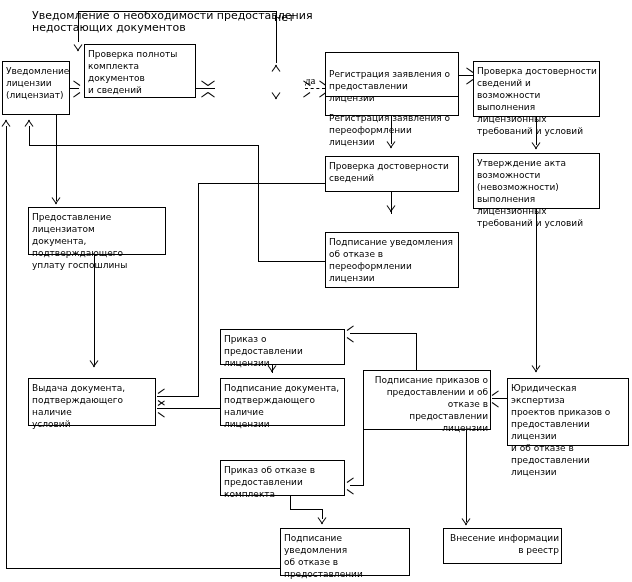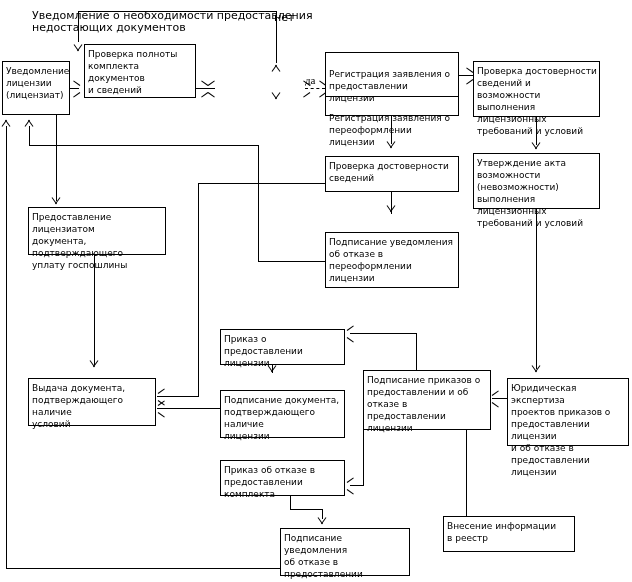--- a/index.html
+++ b/index.html
@@ -243,42 +243,42 @@
 
   <div class="node" style="left:220px; top:313px; width:125px; height:36px;margin-top:16px;">Приказ о предоставлении
 лицензии</div>
 
   <div class="edge v" style="left:272px; top:349px; height:24px;"></div>
   <div class="chev down" style="left:268px; top:365px; width:8px; height:10px;">
       <span></span>
       <span></span>
     </div>
 
-  <div class="node" style="left:220px; top:390px; width:125px; height:48px;">Подписание документа,
+  <div class="node" style="left:220px; top:378px; width:125px; height:48px;">Подписание документа,
 подтверждающего наличие
 лицензии</div>
 
   <div class="edge h" style="left:157px; top:408px; width:64px;"></div>
   <div class="chev left" style="left:158px; top:408px; width:9px; height:1px;">
       <span></span>
       <span></span>
     </div>
 
   <div class="node" style="left:220px; top:460px; width:125px; height:36px;">Приказ об отказе в
 предоставлении комплекта</div>
 
   <div class="edge v" style="left:290px; top:496px; height:13px;"></div>
   <div class="edge h" style="left:290px; top:509px; width:32px;"></div>
   <div class="edge v" style="left:322px; top:509px; height:10px;"></div>
   <div class="chev down" style="left:318px; top:517px; width:8px; height:10px;">
       <span></span>
       <span></span>
     </div>
 
-  <div class="node" style="left:363px; top:370px; width:128px; height:60px;">Подписание приказов о
+  <div class="node" style="left:363px; top:370px; width:128px; height:60px;text-align:right;">Подписание приказов о
 предоставлении и об
 отказе в предоставлении
 лицензии</div>
 
   <div class="edge v" style="left:416px; top:333px; height:38px;"></div>
   <div class="edge h" style="left:350px; top:333px; width:67px;"></div>
   <div class="chev left" style="left:347px; top:333px; width:9px; height:1px;">
       <span></span>
       <span></span>
     </div>
@@ -311,16 +311,16 @@
   <div class="edge h" style="left:492px; top:398px; width:16px;"></div>
   <div class="chev left" style="left:492px; top:398px; width:9px; height:1px;">
       <span></span>
       <span></span>
     </div>
 
   <div class="node" style="left:280px; top:528px; width:130px; height:48px;">Подписание уведомления
 об отказе в предоставлении
 лицензии</div>
 
-  <div class="node" style="left:443px; top:516px; width:132px; height:36px;">Внесение информации
+  <div class="node" style="left:443px; top:528px; width:119px; height:36px;text-align:right;">Внесение информации
 в реестр</div>
 
 </div>
 
 </body></html>

